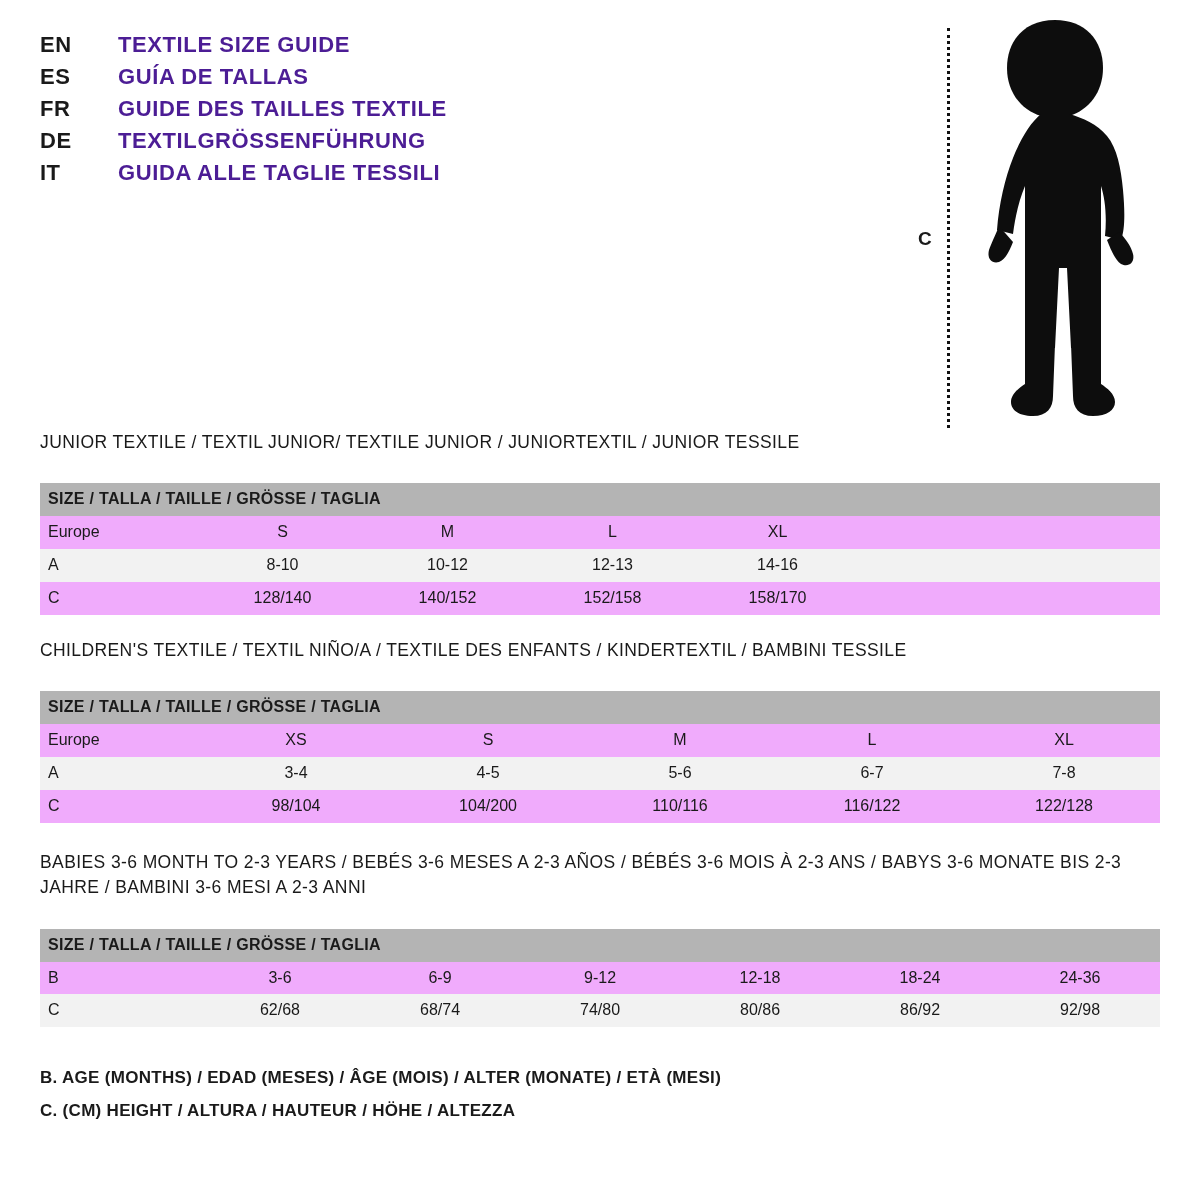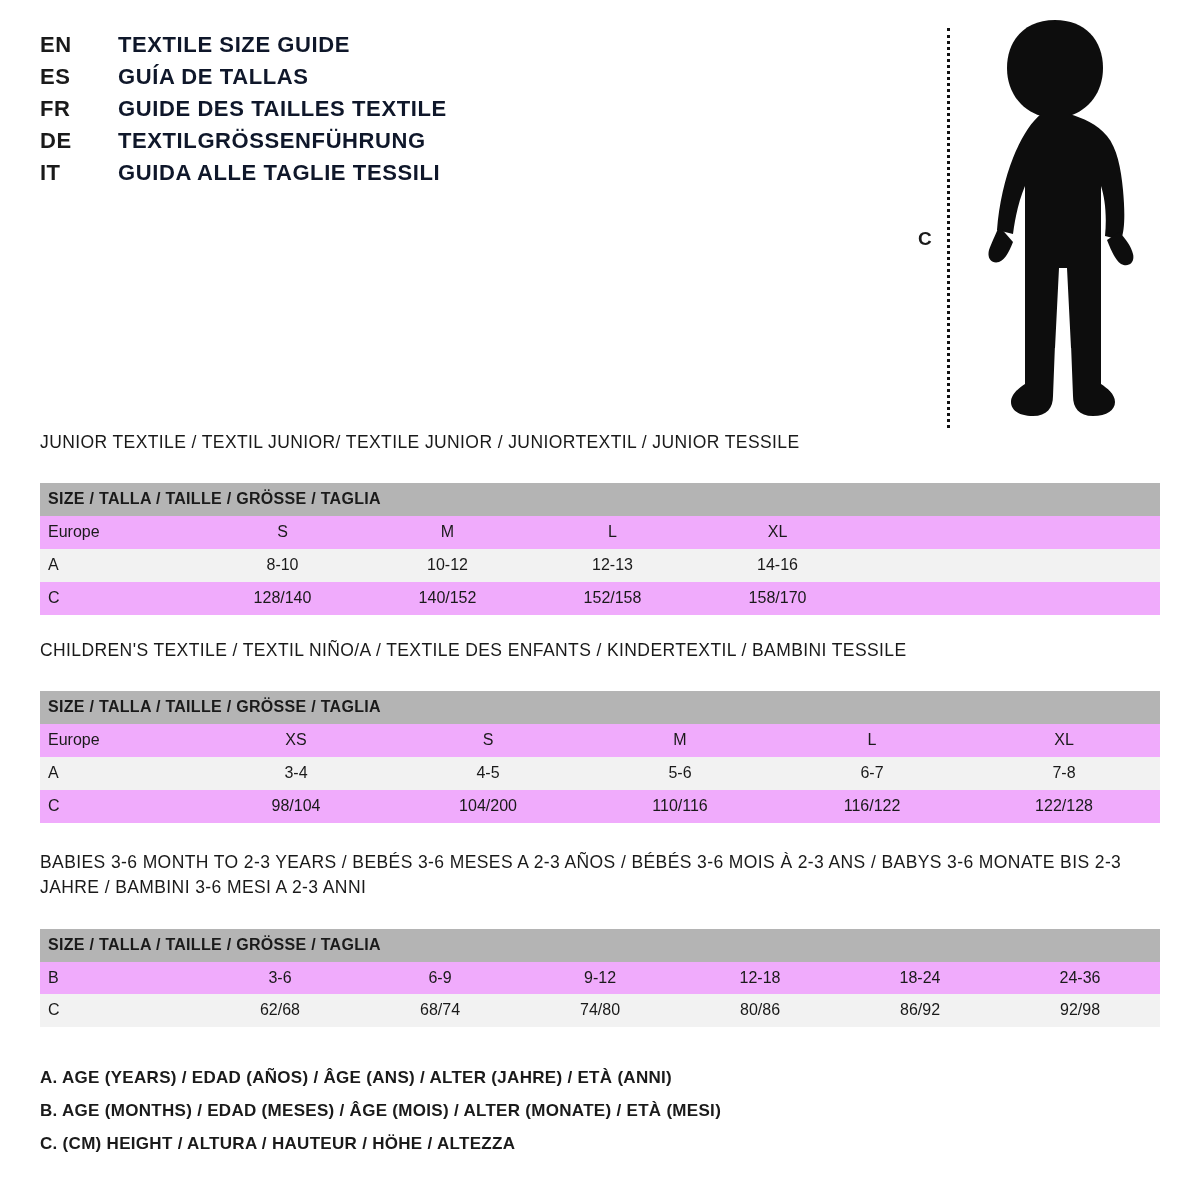--- a/index.html
+++ b/index.html
@@ -38,21 +38,21 @@
     width: 78px;
     font-size: 22px;
     font-weight: 700;
     letter-spacing: 0.5px;
     color: #1a1a1a;
   }
   .title-text {
     font-size: 22px;
     font-weight: 700;
     letter-spacing: 0.6px;
-    color: #0f172a;
+    color: #4c1d95;
     text-transform: uppercase;
   }
 
   
   .figure-area {
     position: absolute;
     left: 900px;
     top: 10px;
     width: 260px;
     height: 420px;
@@ -311,18 +311,17 @@
         <td class="cell-val">74/80</td>
         <td class="cell-val">80/86</td>
         <td class="cell-val">86/92</td>
         <td class="cell-val">92/98</td>
       </tr>
     </tbody>
       </table>
   </div>
 
   <div class="footnotes">
-    <div class="footnote">A. AGE (YEARS) / EDAD (AÑOS) / ÂGE (ANS) / ALTER (JAHRE) / ETÀ (ANNI)</div>
     <div class="footnote">B. AGE (MONTHS) / EDAD (MESES) / ÂGE (MOIS) / ALTER (MONATE) / ETÀ (MESI)</div>
     <div class="footnote">C. (cm) HEIGHT / ALTURA / HAUTEUR / HÖHE / ALTEZZA</div>
   </div>
 
 </div>
 
 </body></html>

